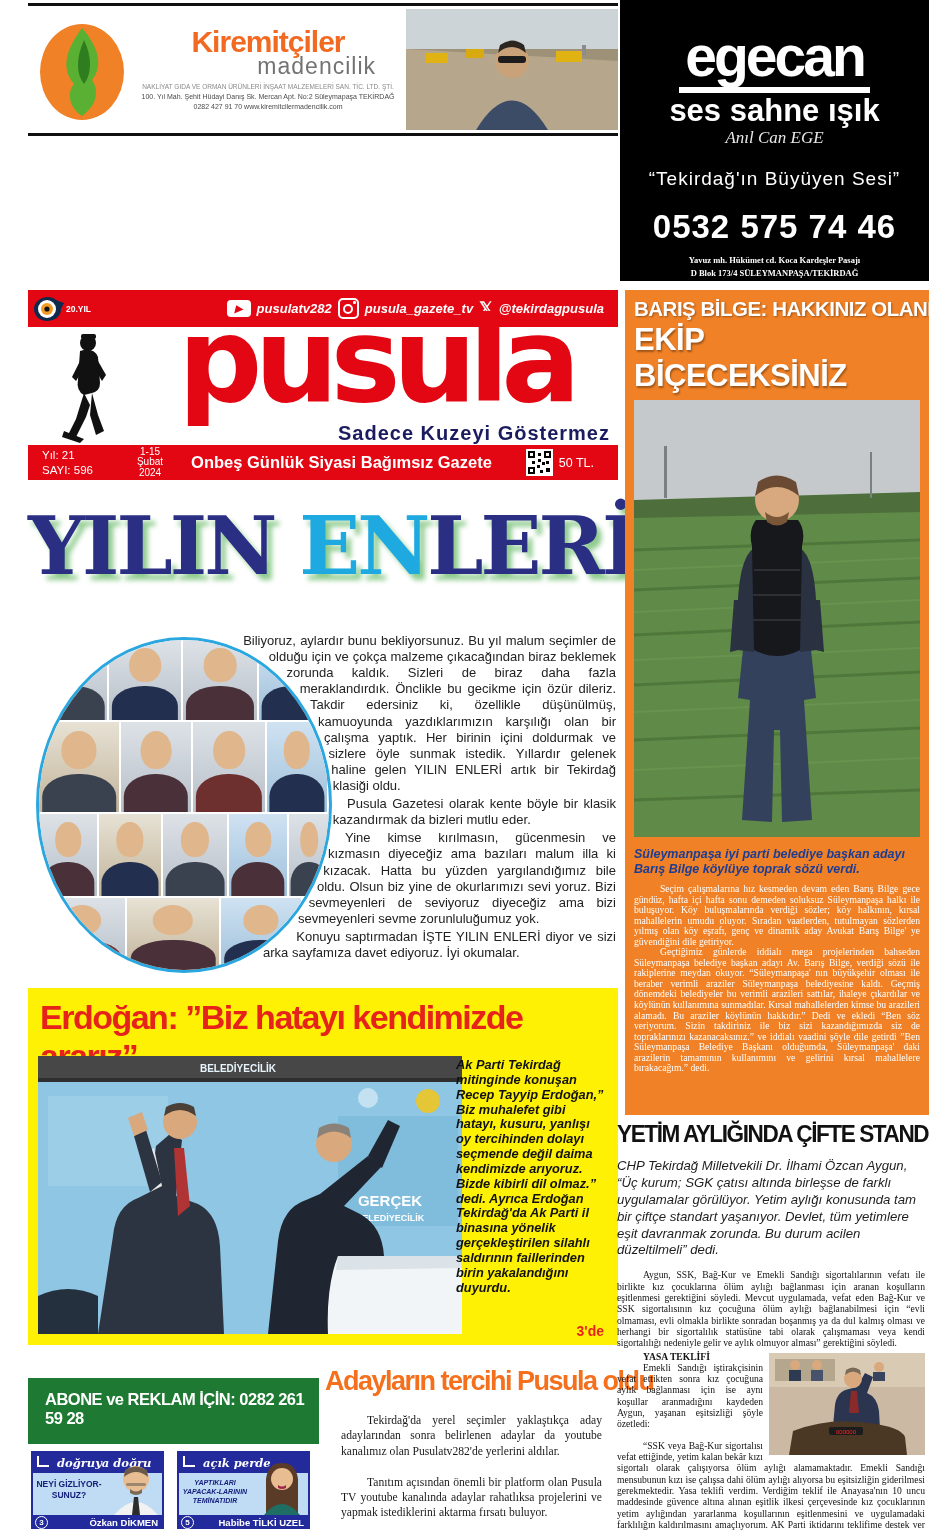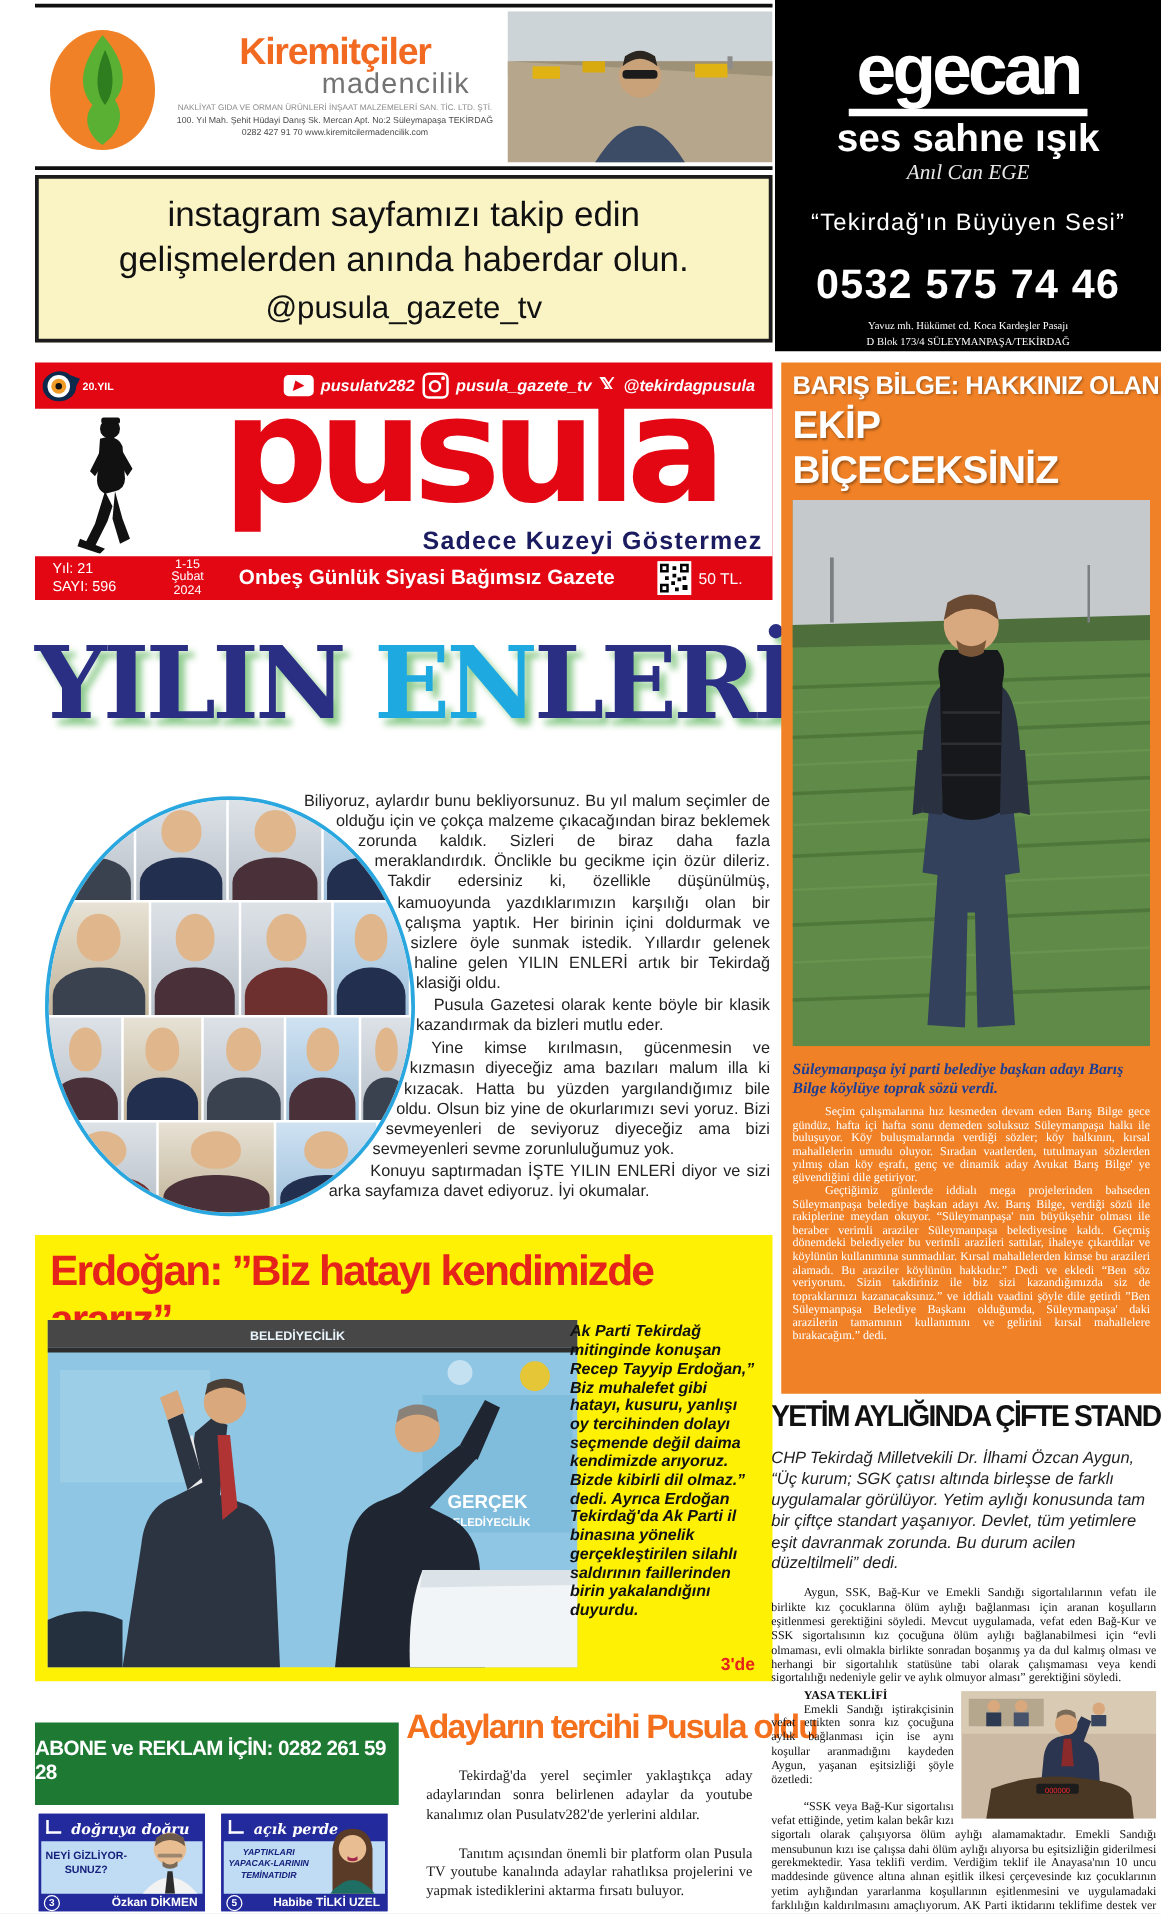--- a/index.html
+++ b/index.html
@@ -19,21 +19,21 @@
   .kir-photo{width:212px;height:121px;flex:0 0 auto;}
 
   
   #ad-egecan{left:620px;top:0;width:309px;height:281px;background:#000;color:#fff;text-align:center;}
   .ege-brand{font-size:57px;font-weight:bold;letter-spacing:-3px;line-height:1;margin-top:28px;
       border-bottom:6px solid #fff;display:inline-block;padding:0 6px 2px 6px;}
   .ege-sub{font-size:31px;font-weight:bold;letter-spacing:0px;line-height:1;margin-top:2px;}
   .ege-person{font-size:17px;color:#e8e8e8;font-family:"Liberation Serif",serif;font-style:italic;margin-top:2px;}
   .ege-slogan{font-size:19px;margin-top:20px;letter-spacing:1px;}
   .ege-phone{font-size:33px;font-weight:bold;margin-top:18px;letter-spacing:1px;}
-  .ege-addr{font-size:8.5px;font-family:"Liberation Serif",serif;font-weight:normal;line-height:1.5;margin-top:8px;}
+  .ege-addr{font-size:8.5px;font-family:"Liberation Serif",serif;font-weight:bold;line-height:1.5;margin-top:8px;}
 
   
   #insta-box{left:28px;top:140px;width:584px;height:128px;background:#faf4c5;border:3px solid #1c1c1c;
      text-align:center;color:#111;}
   #insta-box .l1{font-size:28px;margin-top:13px;}
   #insta-box .l2{font-size:28px;margin-top:4px;}
   #insta-box .handle{font-size:25px;margin-top:8px;}
 
   
   #masthead{left:28px;top:290px;width:590px;height:190px;background:#e30613;}
@@ -85,21 +85,21 @@
   #erdogan-box{left:28px;top:988px;width:590px;height:357px;background:#fff104;}
   .erd-headline{color:#e5231b;font-weight:900;font-size:34px;letter-spacing:-1.5px;padding:10px 0 0 12px;}
   .erd-photo{position:absolute;left:10px;top:68px;width:424px;height:278px;}
   .erd-text{position:absolute;right:10px;top:70px;width:152px;font-size:12.8px;font-weight:bold;
      font-style:italic;line-height:1.16;color:#111;}
   .erd-more{position:absolute;right:14px;bottom:6px;color:#e5231b;font-weight:900;font-size:14px;}
 
   
   #abone-box{left:28px;top:1378px;width:291px;height:66px;background:#1e7a33;color:#fff;
      display:flex;justify-content:center;}
-  #abone-box span{font-size:16.5px;font-weight:900;letter-spacing:-0.5px;margin-top:12px;}
+  #abone-box span{font-size:16.5px;font-weight:900;letter-spacing:-0.5px;margin-top:12px;padding-left:17px;}
 
   
   .col-ad{top:1451px;width:133px;height:78px;background:#232a9c;border:2px solid #232a9c;box-sizing:border-box;}
   #col-ad1{left:31px;} #col-ad2{left:177px;}
   .col-head{height:20px;color:#fff;display:flex;align-items:center;}
   .col-bracket{width:10px;height:9px;border-left:2px solid #fff;border-bottom:2px solid #fff;margin:0 8px 4px 4px;}
   .col-script{font-size:11.5px;font-style:italic;font-weight:bold;font-family:"DejaVu Serif",serif;}
   .col-body{position:relative;height:42px;background:#bfdcf4;}
   .col-quote{position:absolute;left:3px;top:6px;width:66px;color:#17207c;font-weight:900;font-size:8.5px;
      text-align:center;line-height:1.25;}
@@ -114,21 +114,21 @@
   .aday-headline{color:#f4701d;font-weight:900;font-size:27px;letter-spacing:-1.5px;white-space:nowrap;}
   .aday-body{margin-top:14px;font-family:"Liberation Serif",serif;font-size:11.6px;line-height:1.32;
      color:#1a1a1a;text-align:justify;}
   .aday-body p{margin:16px;text-indent:26px;}
 
   
   #bilge-box{left:625px;top:290px;width:304px;height:825px;background:#f08126;box-sizing:border-box;padding:7px 9px;}
   .bilge-h1{color:#fff;font-weight:900;font-size:20.5px;letter-spacing:-0.5px;text-shadow:1px 1px 2px rgba(0,0,0,.35);white-space:nowrap;}
   .bilge-h2{color:#fff;font-weight:900;font-size:31px;letter-spacing:-0.5px;text-shadow:1px 2px 2px rgba(0,0,0,.35);margin-top:1px;}
   .bilge-photo{width:286px;height:437px;margin-top:6px;}
-  .bilge-caption{color:#1d3d93;font-weight:bold;font-style:italic;font-size:12.5px;line-height:1.2;margin-top:6px;font-family:Liberation Serif, serif;}
+  .bilge-caption{color:#1d3d93;font-weight:bold;font-style:italic;font-size:12.5px;line-height:1.2;margin-top:6px;}
   .bilge-body{color:#fff;font-family:"Liberation Serif",serif;font-size:9.6px;line-height:1.1;
      text-align:justify;margin-top:7px;}
   .bilge-body p{margin:0;text-indent:26px;}
 
   
   #yetim{left:617px;top:1120px;width:308px;color:#111;}
   .yetim-headline{font-weight:900;font-size:24px;letter-spacing:-1.5px;transform:scaleX(0.94);
      transform-origin:left;white-space:nowrap;}
   .yetim-lead{font-style:italic;font-size:13.2px;line-height:1.28;margin-top:10px;color:#1e1e1e;}
   .yetim-body{font-family:"Liberation Serif",serif;font-size:9.6px;line-height:1.18;margin-top:10px;text-align:justify;}
@@ -179,25 +179,20 @@
     <div class="ege-sub">ses sahne ışık</div>
     <div class="ege-person">Anıl Can EGE</div>
     <div class="ege-slogan">“Tekirdağ'ın Büyüyen Sesi”</div>
     <div class="ege-phone">0532 575 74 46</div>
     <div class="ege-addr">
       <div>Yavuz mh. Hükümet cd. Koca Kardeşler Pasajı</div>
       <div>D Blok 173/4 SÜLEYMANPAŞA/TEKİRDAĞ</div>
     </div>
   </div>
 
-  <div id="insta-box" class="abs">
-    <div class="l1">instagram sayfamızı takip edin</div>
-    <div class="l2">gelişmelerden anında haberdar olun.</div>
-    <div class="handle">@pusula_gazete_tv</div>
-  </div>
 
   <div id="masthead" class="abs">
     <div class="mh-top">
       <svg class="mh-eye" viewBox="0 0 30 26">
         <path d="M13 1 C4 2 0 8 0 13 C0 20 6 25 13 25 C21 25 27 20 27 13 L30 7 L22 4 C20 2 17 1 13 1Z" fill="#0d2a4d"></path>
         <circle cx="13" cy="13" r="9" fill="#ffffff"></circle>
         <circle cx="13" cy="13" r="6" fill="#f09b26"></circle>
         <circle cx="13" cy="13" r="2.6" fill="#111"></circle>
       </svg>
       <span class="mh-year">20.YIL</span>

